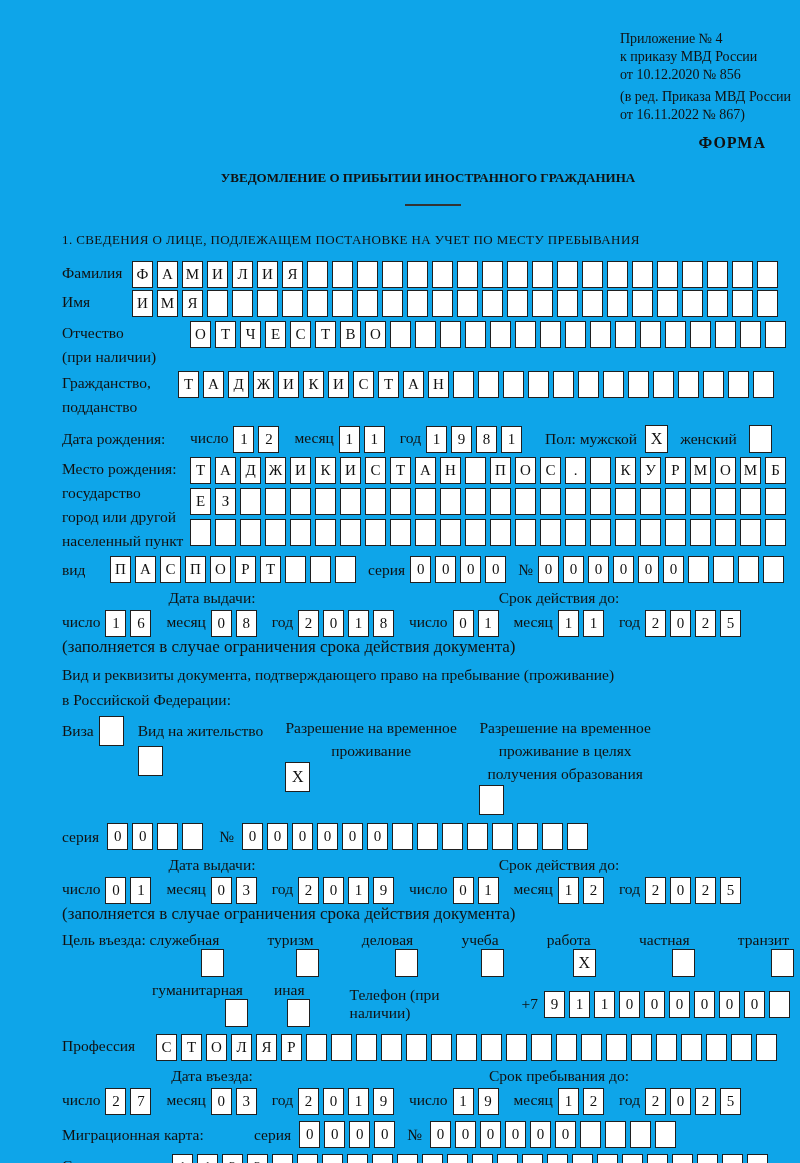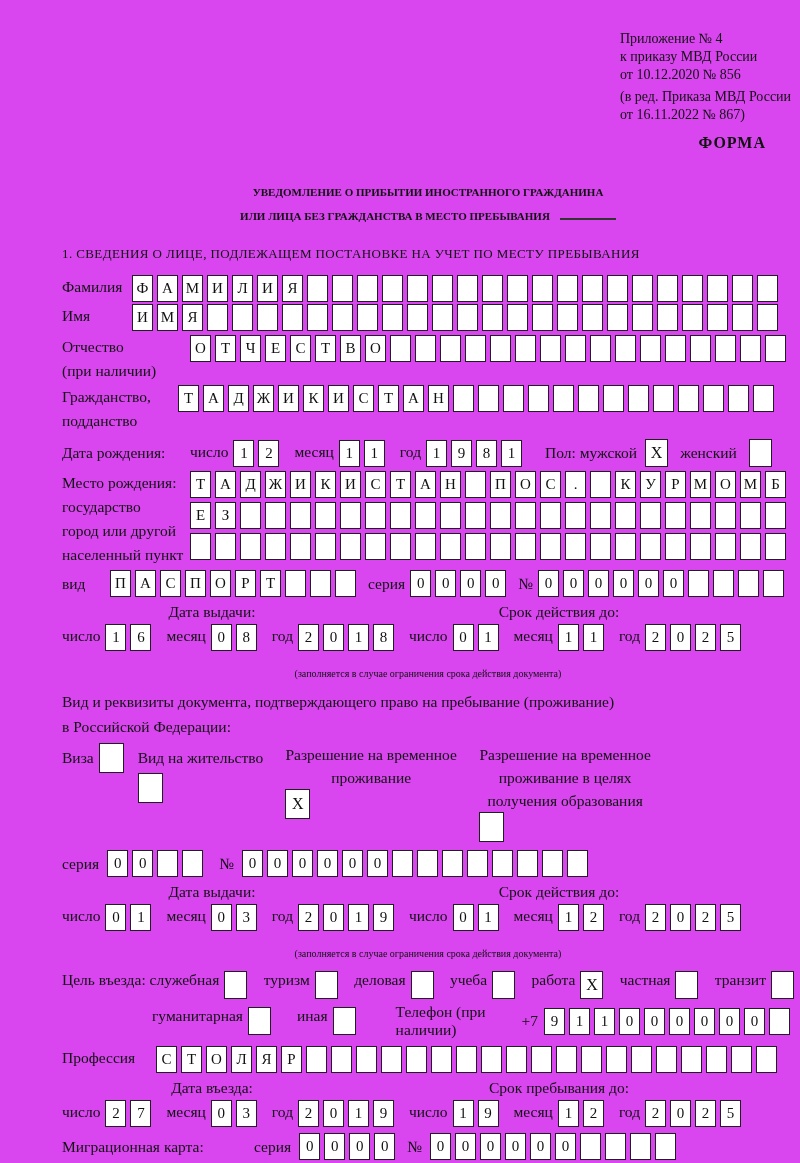--- a/index.html
+++ b/index.html
@@ -1,26 +1,26 @@
 <!DOCTYPE html>
 <html><head>
 <meta charset="utf-8">
 <style>
   html,body{margin:0;padding:0;background:#ffffff;}
   .page{
     width:800px;height:1163px;box-sizing:border-box;position:relative;
-    padding:30px 6px 0 62px;overflow:hidden;background:#d946ef;
+    padding:30px 6px 0 62px;overflow:hidden;background:#0ea5e9;
     font-family:"Liberation Serif","DejaVu Serif",serif;color:#111;font-size:15.5px;
   }
   
   .apx{margin-left:558px;font-size:14px;line-height:18px;}
   .apx .gap{height:4px;}
   .forma{margin-top:10px;text-align:right;padding-right:28px;font-weight:bold;font-size:16px;letter-spacing:1px;}
   
-  .title{margin-top:28px;text-align:center;font-weight:bold;font-size:11px;line-height:24px;}
+  .title{margin-top:14px;text-align:center;font-weight:bold;font-size:13px;line-height:24px;}
   .blank-line{display:inline-block;width:56px;border-bottom:2px solid #333;height:14px;margin-left:10px;}
   .sec1{margin-top:18px;font-weight:normal;font-size:13px;letter-spacing:0.4px;}
   
   .frow{display:flex;align-items:flex-start;margin-top:2px;}
   .frow.first{margin-top:13px;}
   .lbl{flex:0 0 auto;line-height:24px;}
   .w70{width:70px;}  .w116{width:116px;}  .w128{width:128px;}
   .w48{width:48px;}  .w94{width:94px;}
   .sublbl-block{line-height:24px;}
   
@@ -38,34 +38,34 @@
   }
   .cbox-lg{width:25px;height:30px;line-height:27px;}
   
   .dates-sec{display:flex;margin-top:5px;}
   .dcol-left{flex:0 0 340px;}
   .dcol-right{flex:1 1 auto;}
   .dlabel-c{width:300px;text-align:center;line-height:19px;margin-bottom:3px;}
   .dategroup{display:flex;align-items:flex-start;}
   .dgl{margin-right:5px;line-height:24px;}
   .dategroup .boxrow{margin-right:11px;}
-  .note-r{margin-top:14px;text-align:center;font-size:10px;line-height:17px;}
+  .note-r{margin-top:1px;text-align:left;font-size:17px;line-height:17px;}
   
   .center-b{margin-top:3px;text-align:center;font-weight:bold;font-size:15.5px;line-height:19px;}
   .inrow{display:flex;align-items:center;margin-top:3px;}
   .ml8{margin-left:8px;} .ml12{margin-left:12px;} .ml14{margin-left:14px;flex-direction:column;}
   .mr5{margin-right:5px;} .mr8{margin-right:8px;}
   
   .intro{margin-top:7px;line-height:25px;}
   .resopt-row{display:flex;align-items:flex-start;margin-top:4px;}
   .opt-inline{display:flex;align-items:flex-start;}
   .opt-text-c{width:172px;text-align:center;line-height:23px;}
   
   .purpose-row{display:flex;align-items:center;justify-content:space-between;margin-top:9px;}
-  .pitem{display:flex;align-items:flex-start;}
+  .pitem{display:flex;align-items:flex-end;flex-direction:column;}
   .pitem .ptxt{margin-right:5px;}
   .purpose-row2{display:flex;align-items:center;margin-top:4px;padding-left:90px;}
   
   .reps{display:flex;align-items:flex-start;margin-top:6px;}
   .reps-lbl{width:110px;white-space:pre-line;line-height:23px;flex:0 0 auto;}
   .reps-right{flex:0 0 auto;width:606px;}
   .reps-right .boxrow{margin-bottom:6px;}
 </style>
 </head>
 <body>
@@ -78,21 +78,21 @@
     <div>от 10.12.2020 № 856</div>
     <div class="gap"></div>
     <div>(в ред. Приказа МВД России</div>
     <div>от 16.11.2022 № 867)</div>
   </div>
 
   <div class="forma">ФОРМА</div>
 
   <div class="title">
     <div>УВЕДОМЛЕНИЕ О ПРИБЫТИИ ИНОСТРАННОГО ГРАЖДАНИНА</div>
-    <div><span>ИЛИ ЛИЦА БЕЗ ГРАЖДАНСТВА В МЕСТО ПРЕБЫВАНИЯ</span><span class="blank-line"></span></div>
+    <div><span class="blank-line"></span></div>
   </div>
 
   <div class="sec1">1. СВЕДЕНИЯ О ЛИЦЕ, ПОДЛЕЖАЩЕМ ПОСТАНОВКЕ НА УЧЕТ ПО МЕСТУ ПРЕБЫВАНИЯ</div>
 
   <div class="frow first">
     <span class="lbl w70">Фамилия</span>
     <span class="boxrow">
         <span class="box">Ф</span>
         <span class="box">А</span>
         <span class="box">М</span>

